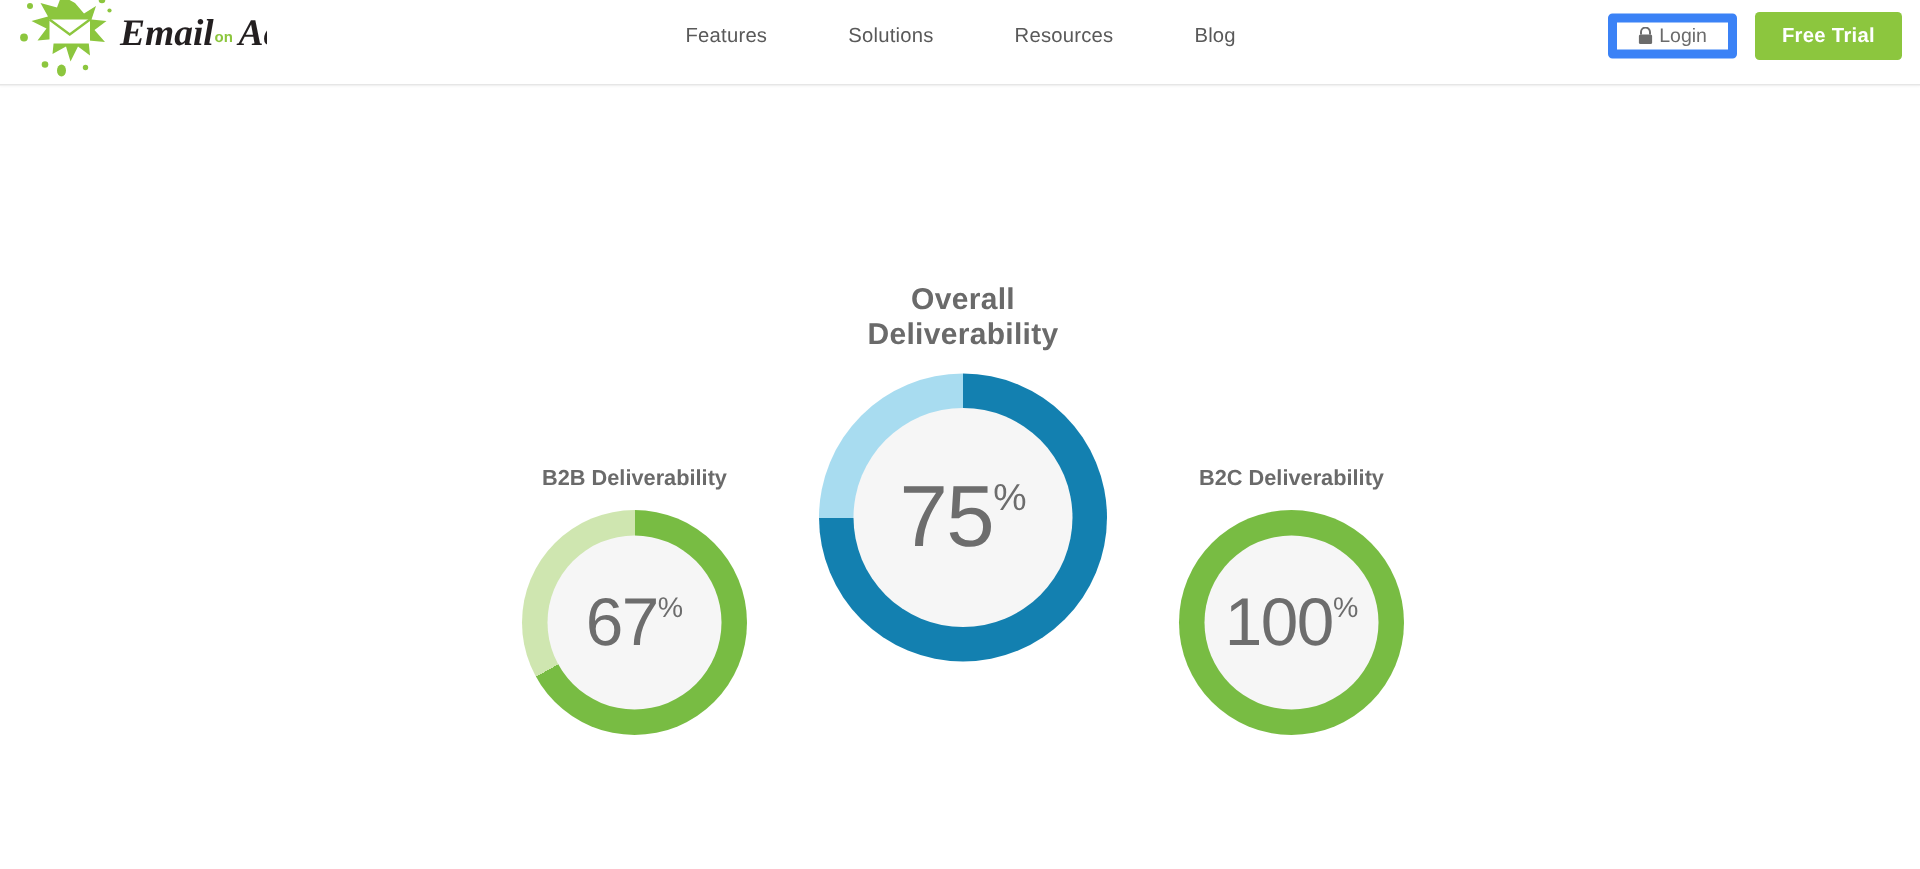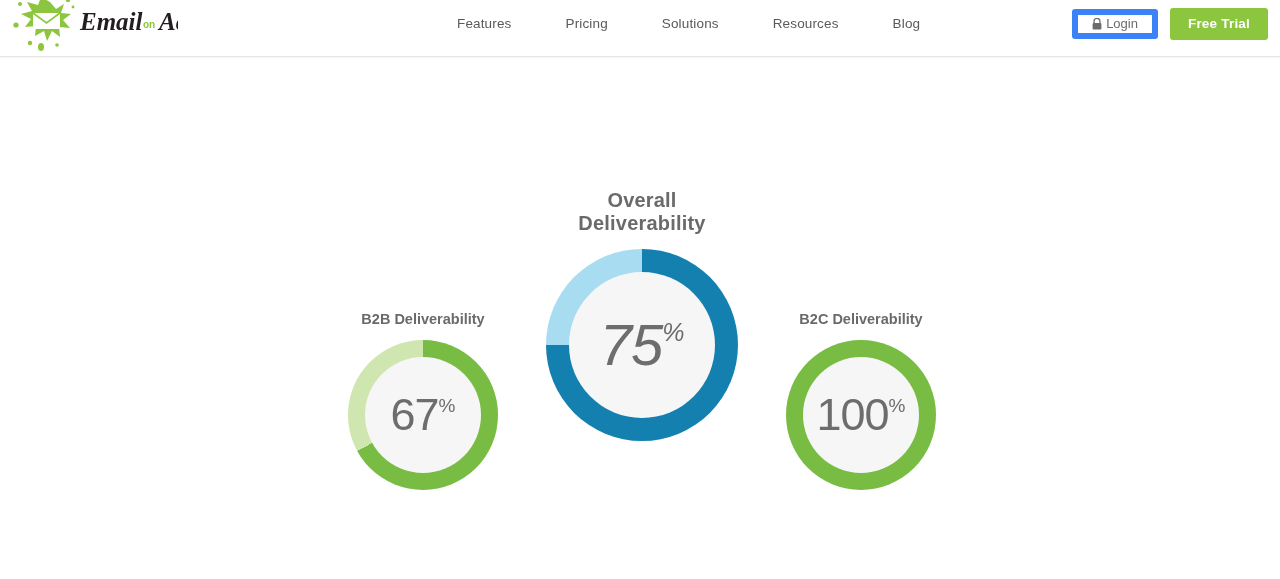--- a/index.html
+++ b/index.html
@@ -193,21 +193,20 @@
         <path d="M25 17 L52 17 L52 33 L25 33 Z" fill="#ffffff"></path>
         <path d="M25 17 L38.5 27 L52 17" fill="none" stroke="#8cc63e" stroke-width="1.6"></path>
         <text x="72" y="34" font-family="'Liberation Serif', serif" font-size="25" font-style="italic" font-weight="bold" fill="#231f20">Email</text>
         <text x="135" y="32" font-family="'Liberation Sans', sans-serif" font-size="10" font-weight="bold" fill="#8cc63e">on</text>
         <text x="151" y="34" font-family="'Liberation Serif', serif" font-size="25" font-style="italic" font-weight="bold" fill="#231f20">Acid</text>
       </svg>
     </a>
 
     <nav class="main-nav">
       <a class="nav-link">Features</a>
-      <a class="nav-link">Pricing</a>
       <a class="nav-link">Solutions</a>
       <a class="nav-link">Resources</a>
       <a class="nav-link">Blog</a>
     </nav>
 
     <div class="header-actions">
       <button class="btn-login">
         <span class="lock-icon">
           <svg width="10" height="12" viewBox="0 0 10 12">
             <path d="M2 5V3.4A3 3 0 0 1 8 3.4V5" fill="none" stroke="#6b6b6b" stroke-width="1.3"></path>
@@ -232,21 +231,21 @@
           <span>67</span>
           <span class="donut-pct">%</span>
         </span>
       </div>
     </div>
   </div>
 
   <div class="donut-block" id="donut-overall-block">
     <div class="donut-title large">Overall
 Deliverability</div>
-    <div class="donut" id="donut-overall" style="background: conic-gradient(rgb(19, 128, 176) 0deg, rgb(19, 128, 176) 270deg, rgb(168, 220, 240) 270deg, rgb(168, 220, 240) 360deg); font-style: italic;">
+    <div class="donut" id="donut-overall" style="background: conic-gradient(rgb(19, 128, 176) 0deg, rgb(19, 128, 176) 270deg, rgb(168, 220, 240) 270deg, rgb(168, 220, 240) 360deg);">
       <div class="donut-hole" style="background: rgb(246, 246, 246);">
         <span class="donut-value">
           <span>75</span>
           <span class="donut-pct">%</span>
         </span>
       </div>
     </div>
   </div>
 
   <div class="donut-block" id="donut-b2c-block">

